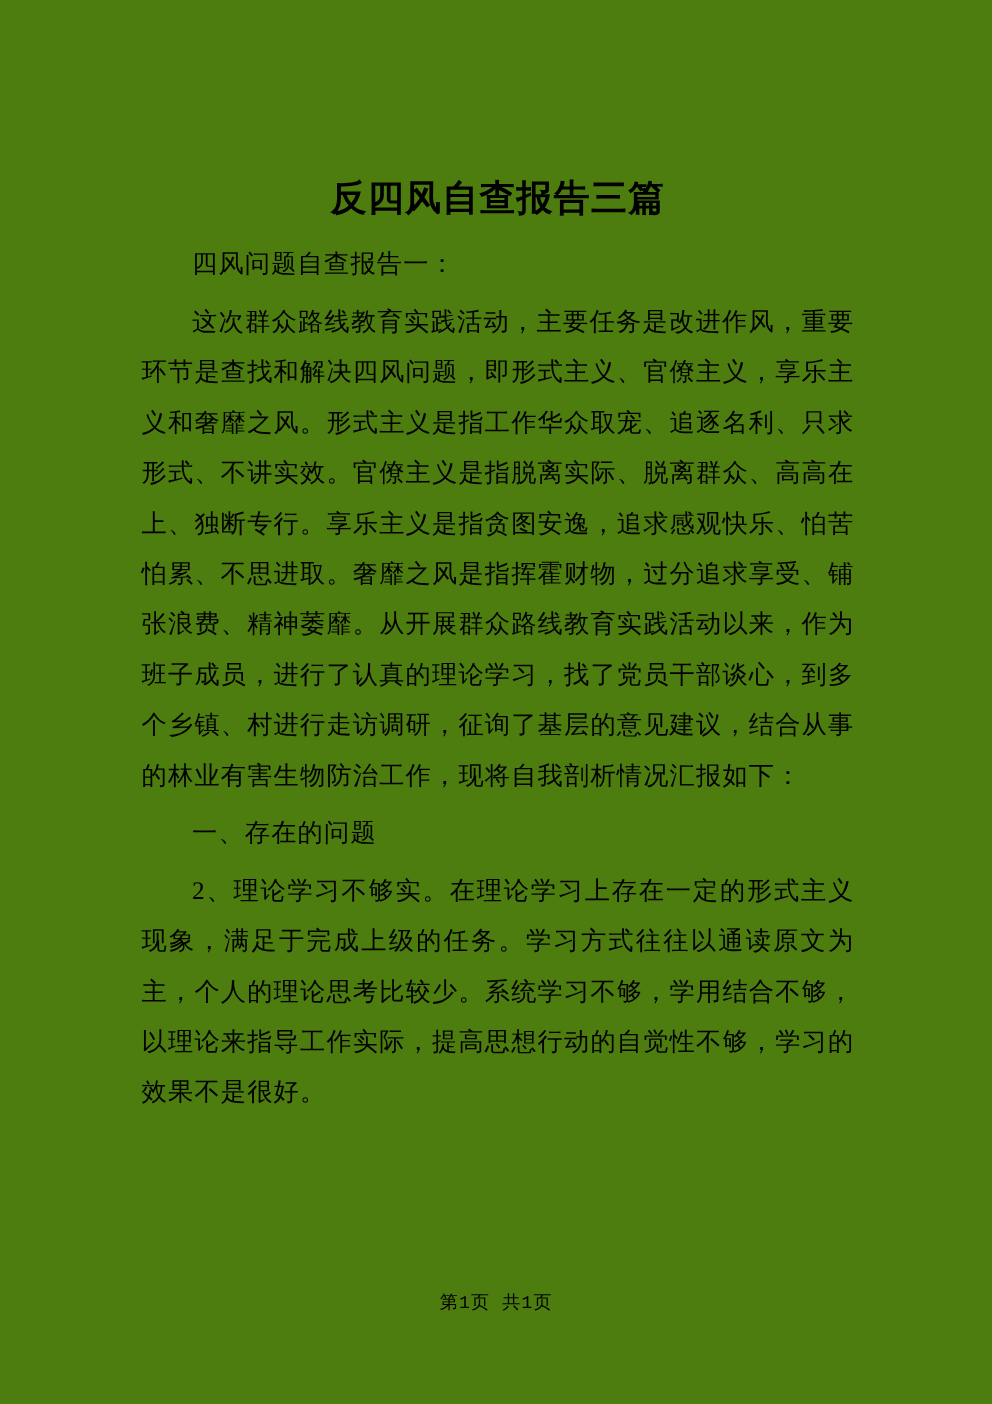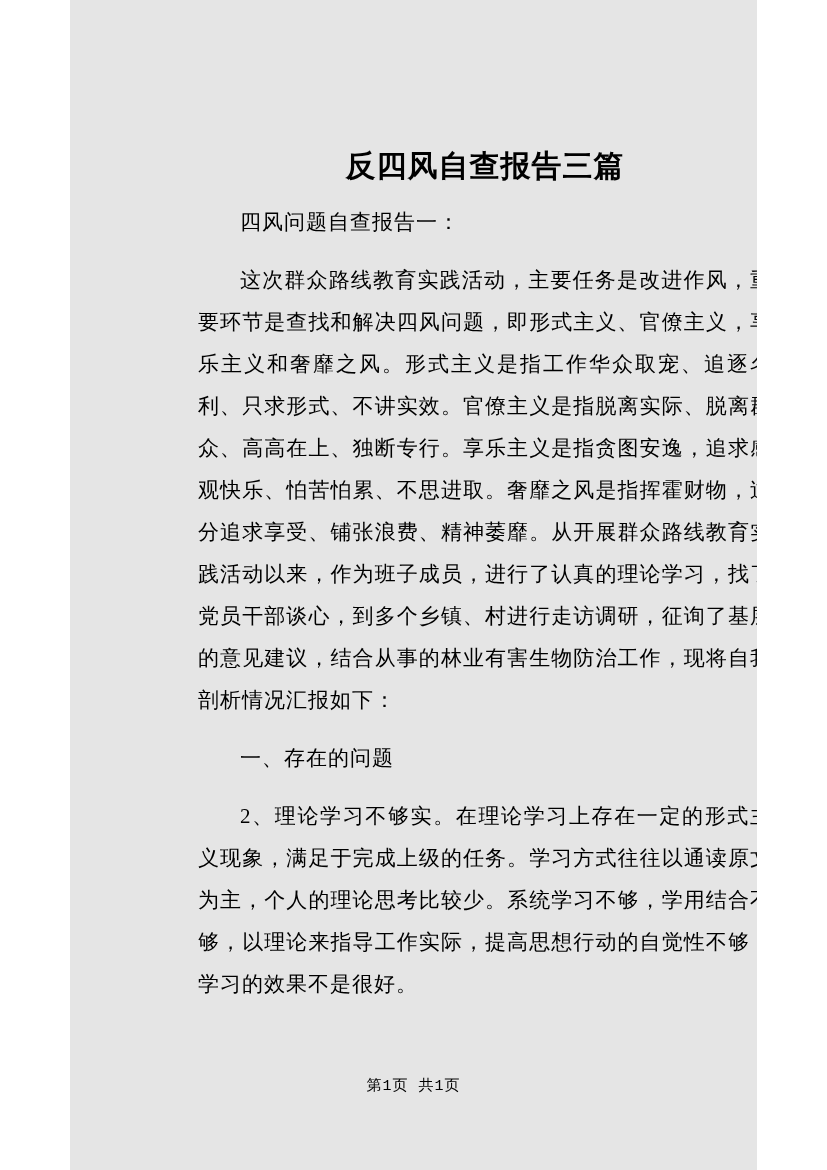--- a/index.html
+++ b/index.html
@@ -2,23 +2,23 @@
 <html><head>
 <meta charset="utf-8">
 <style>
   html, body {
     margin: 0;
     padding: 0;
     background: #ffffff;
   }
   .page {
     position: relative;
-    width: 687px;
+    width: 827px;
     height: 1170px;
-    background: #e5e5e5;
+    background: #4d7c0f;
     margin: 0 auto;
     overflow: hidden;
     font-family: "Liberation Serif", "DejaVu Serif", serif;
     color: #000000;
   }
   .content {
     position: absolute;
     left: 112px;
     width: 606px;
     top: 146px;
@@ -27,21 +27,21 @@
     font-size: 30px;
     font-weight: bold;
     text-align: center;
     margin: 0 0 14px 0;
     line-height: 1.3;
     letter-spacing: 1px;
   }
   .body-para {
     font-size: 21px;
     line-height: 42px;
-    margin: 16px;
+    margin: 6px;
     text-indent: 2em;
     text-align: justify;
     letter-spacing: 1px;
     word-break: break-all;
   }
   .footer {
     position: absolute;
     left: 0;
     width: 100%;
     top: 1076px;

